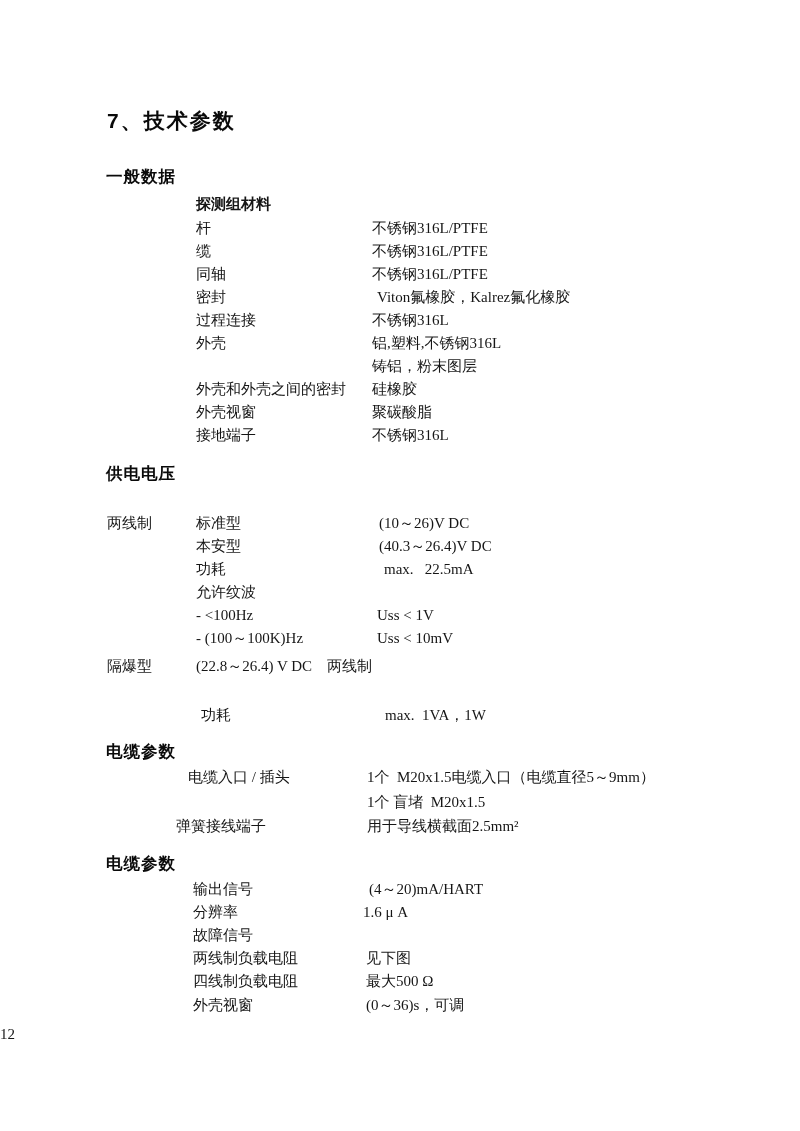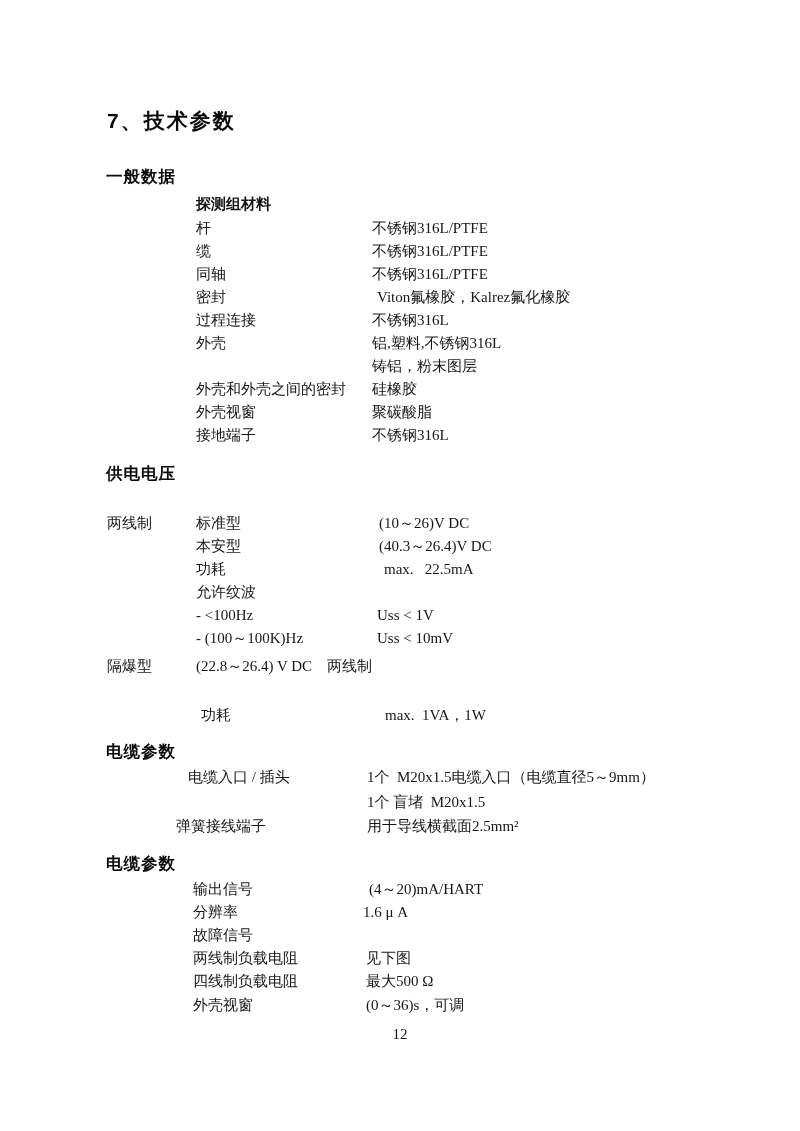--- a/index.html
+++ b/index.html
@@ -29,21 +29,20 @@
     font-family:"Liberation Sans","DejaVu Sans",sans-serif;
     font-weight:700;
     color:#0a0a0a;
     line-height:1.15;
   }
   .h1{font-size:21px;letter-spacing:2px;}
   .h2{font-size:16.5px;letter-spacing:1px;}
   .pageno{
     position:absolute;
     left:0;width:100%;
-    text-align:center;
     font-family:"Liberation Serif","DejaVu Serif",serif;
     font-size:15px;
     color:#161616;
   }
 </style>
 </head>
 <body>
 
 <div class="page">
 

